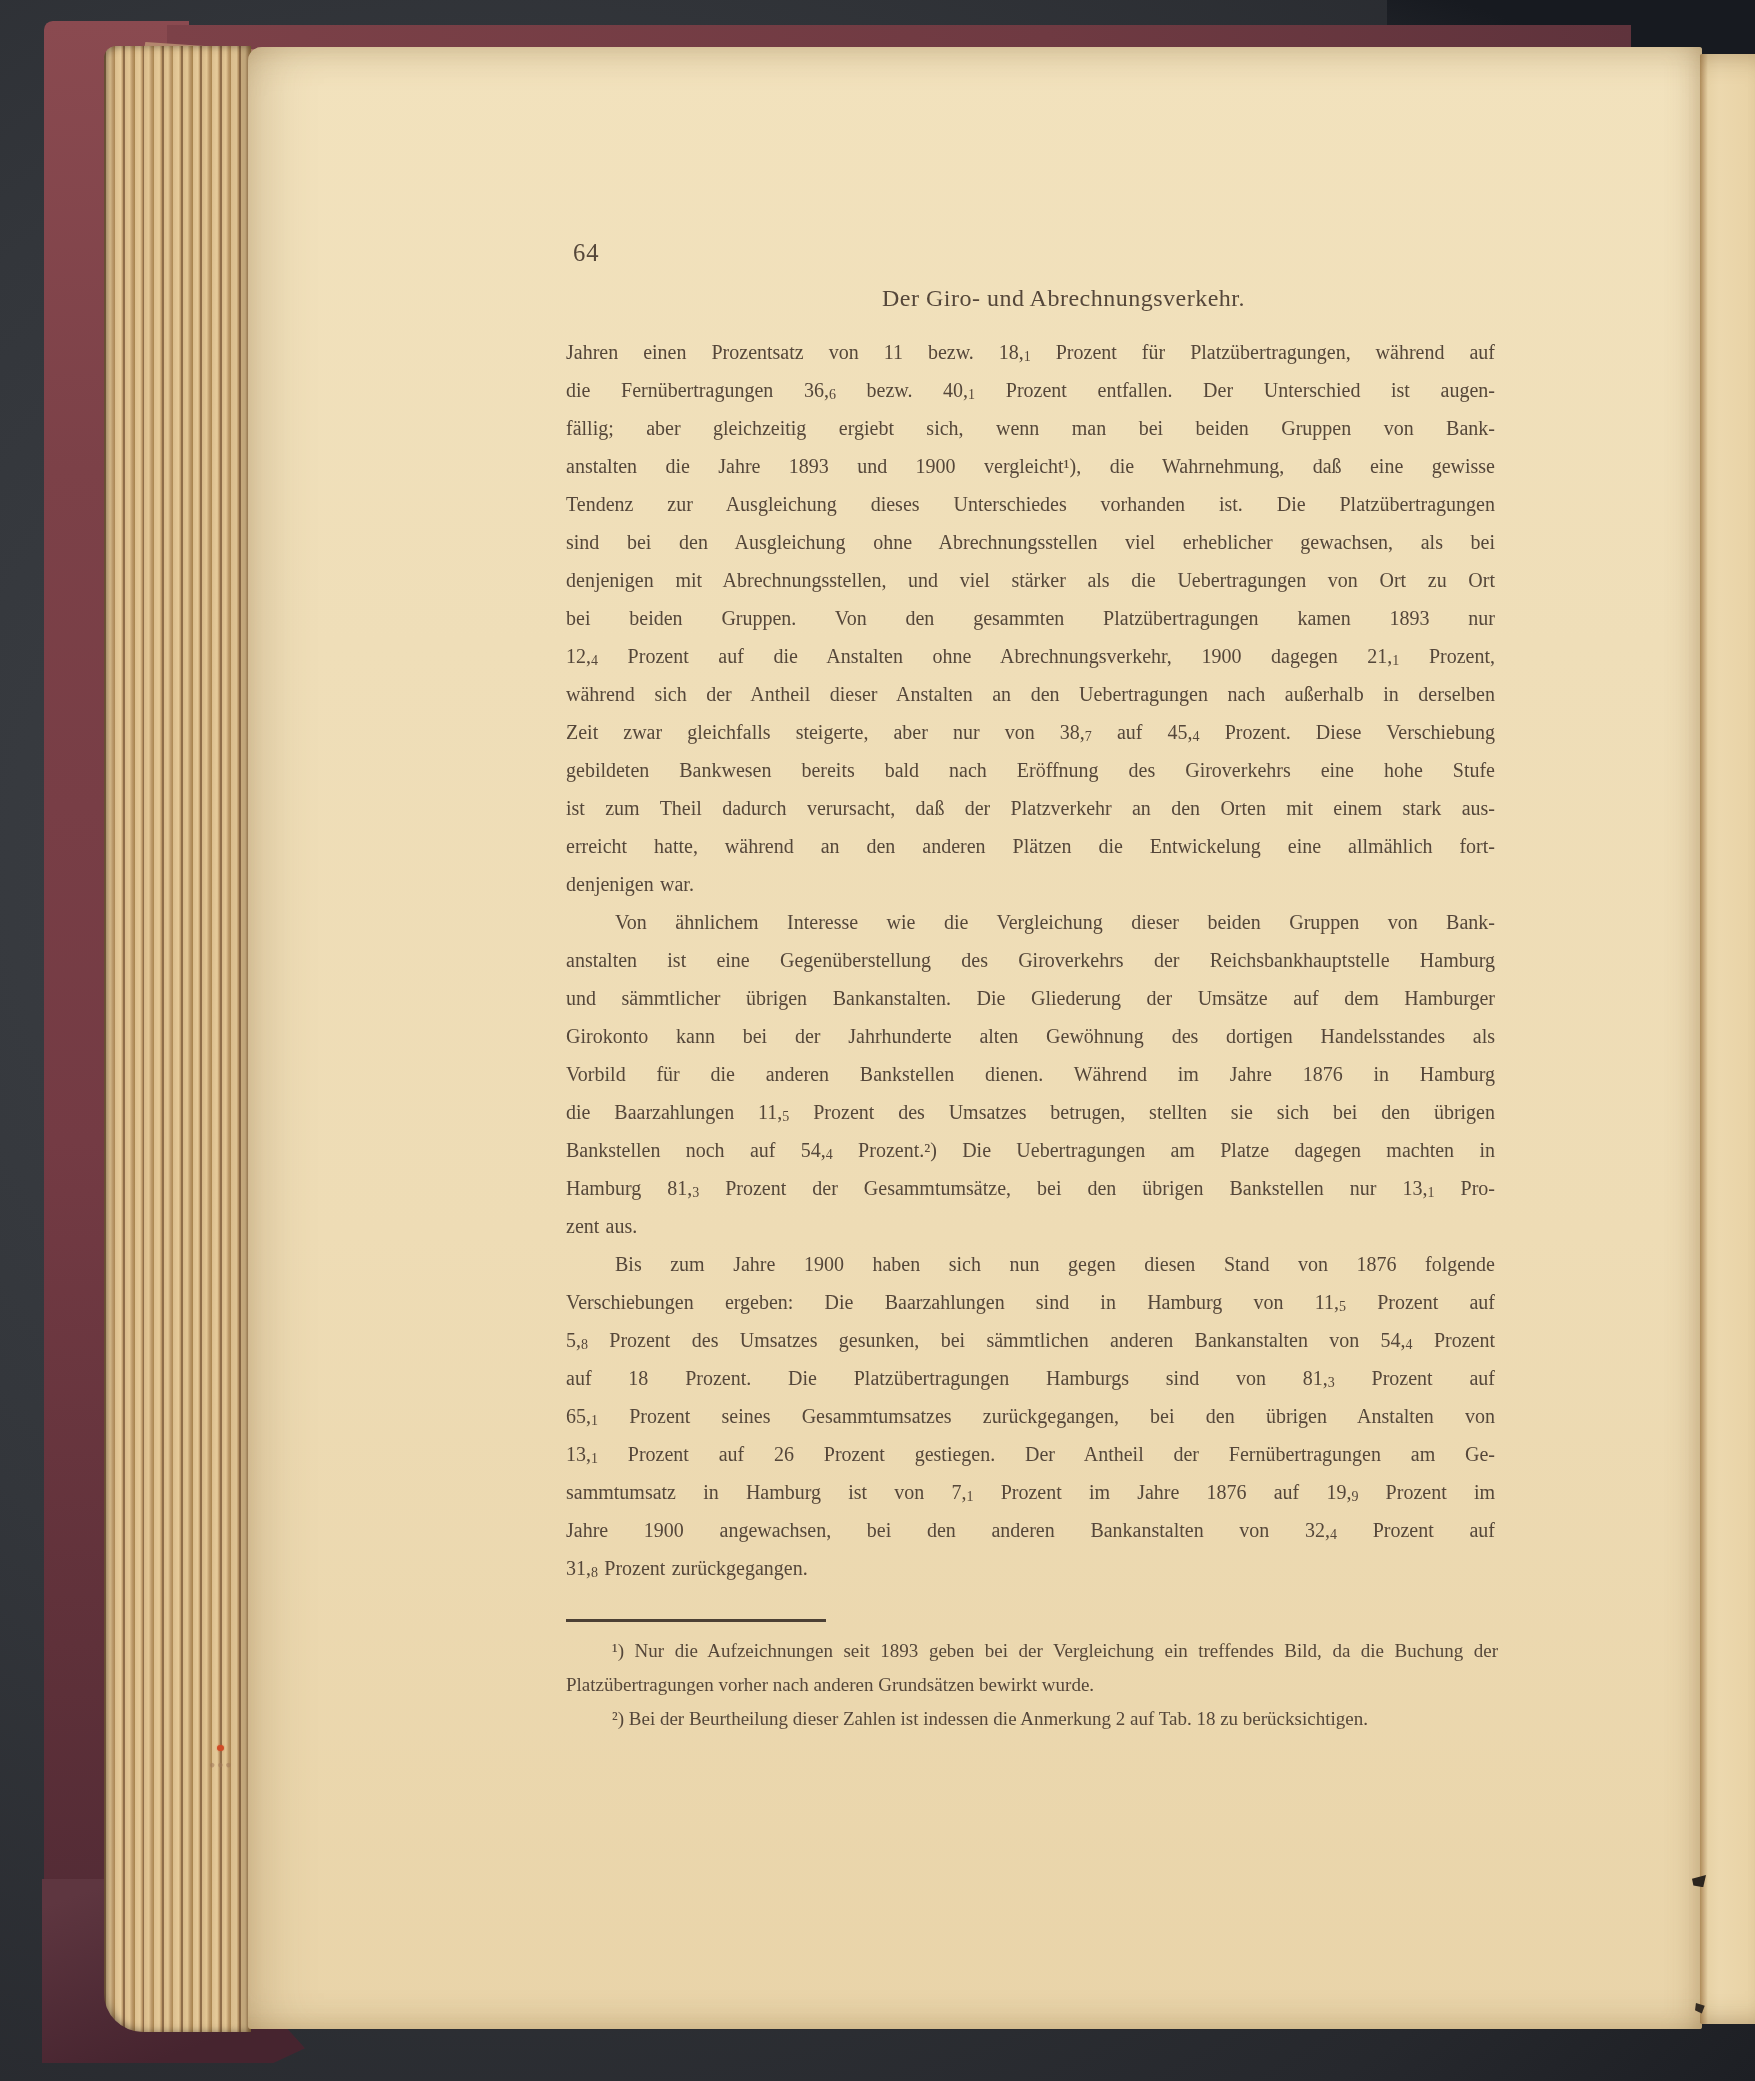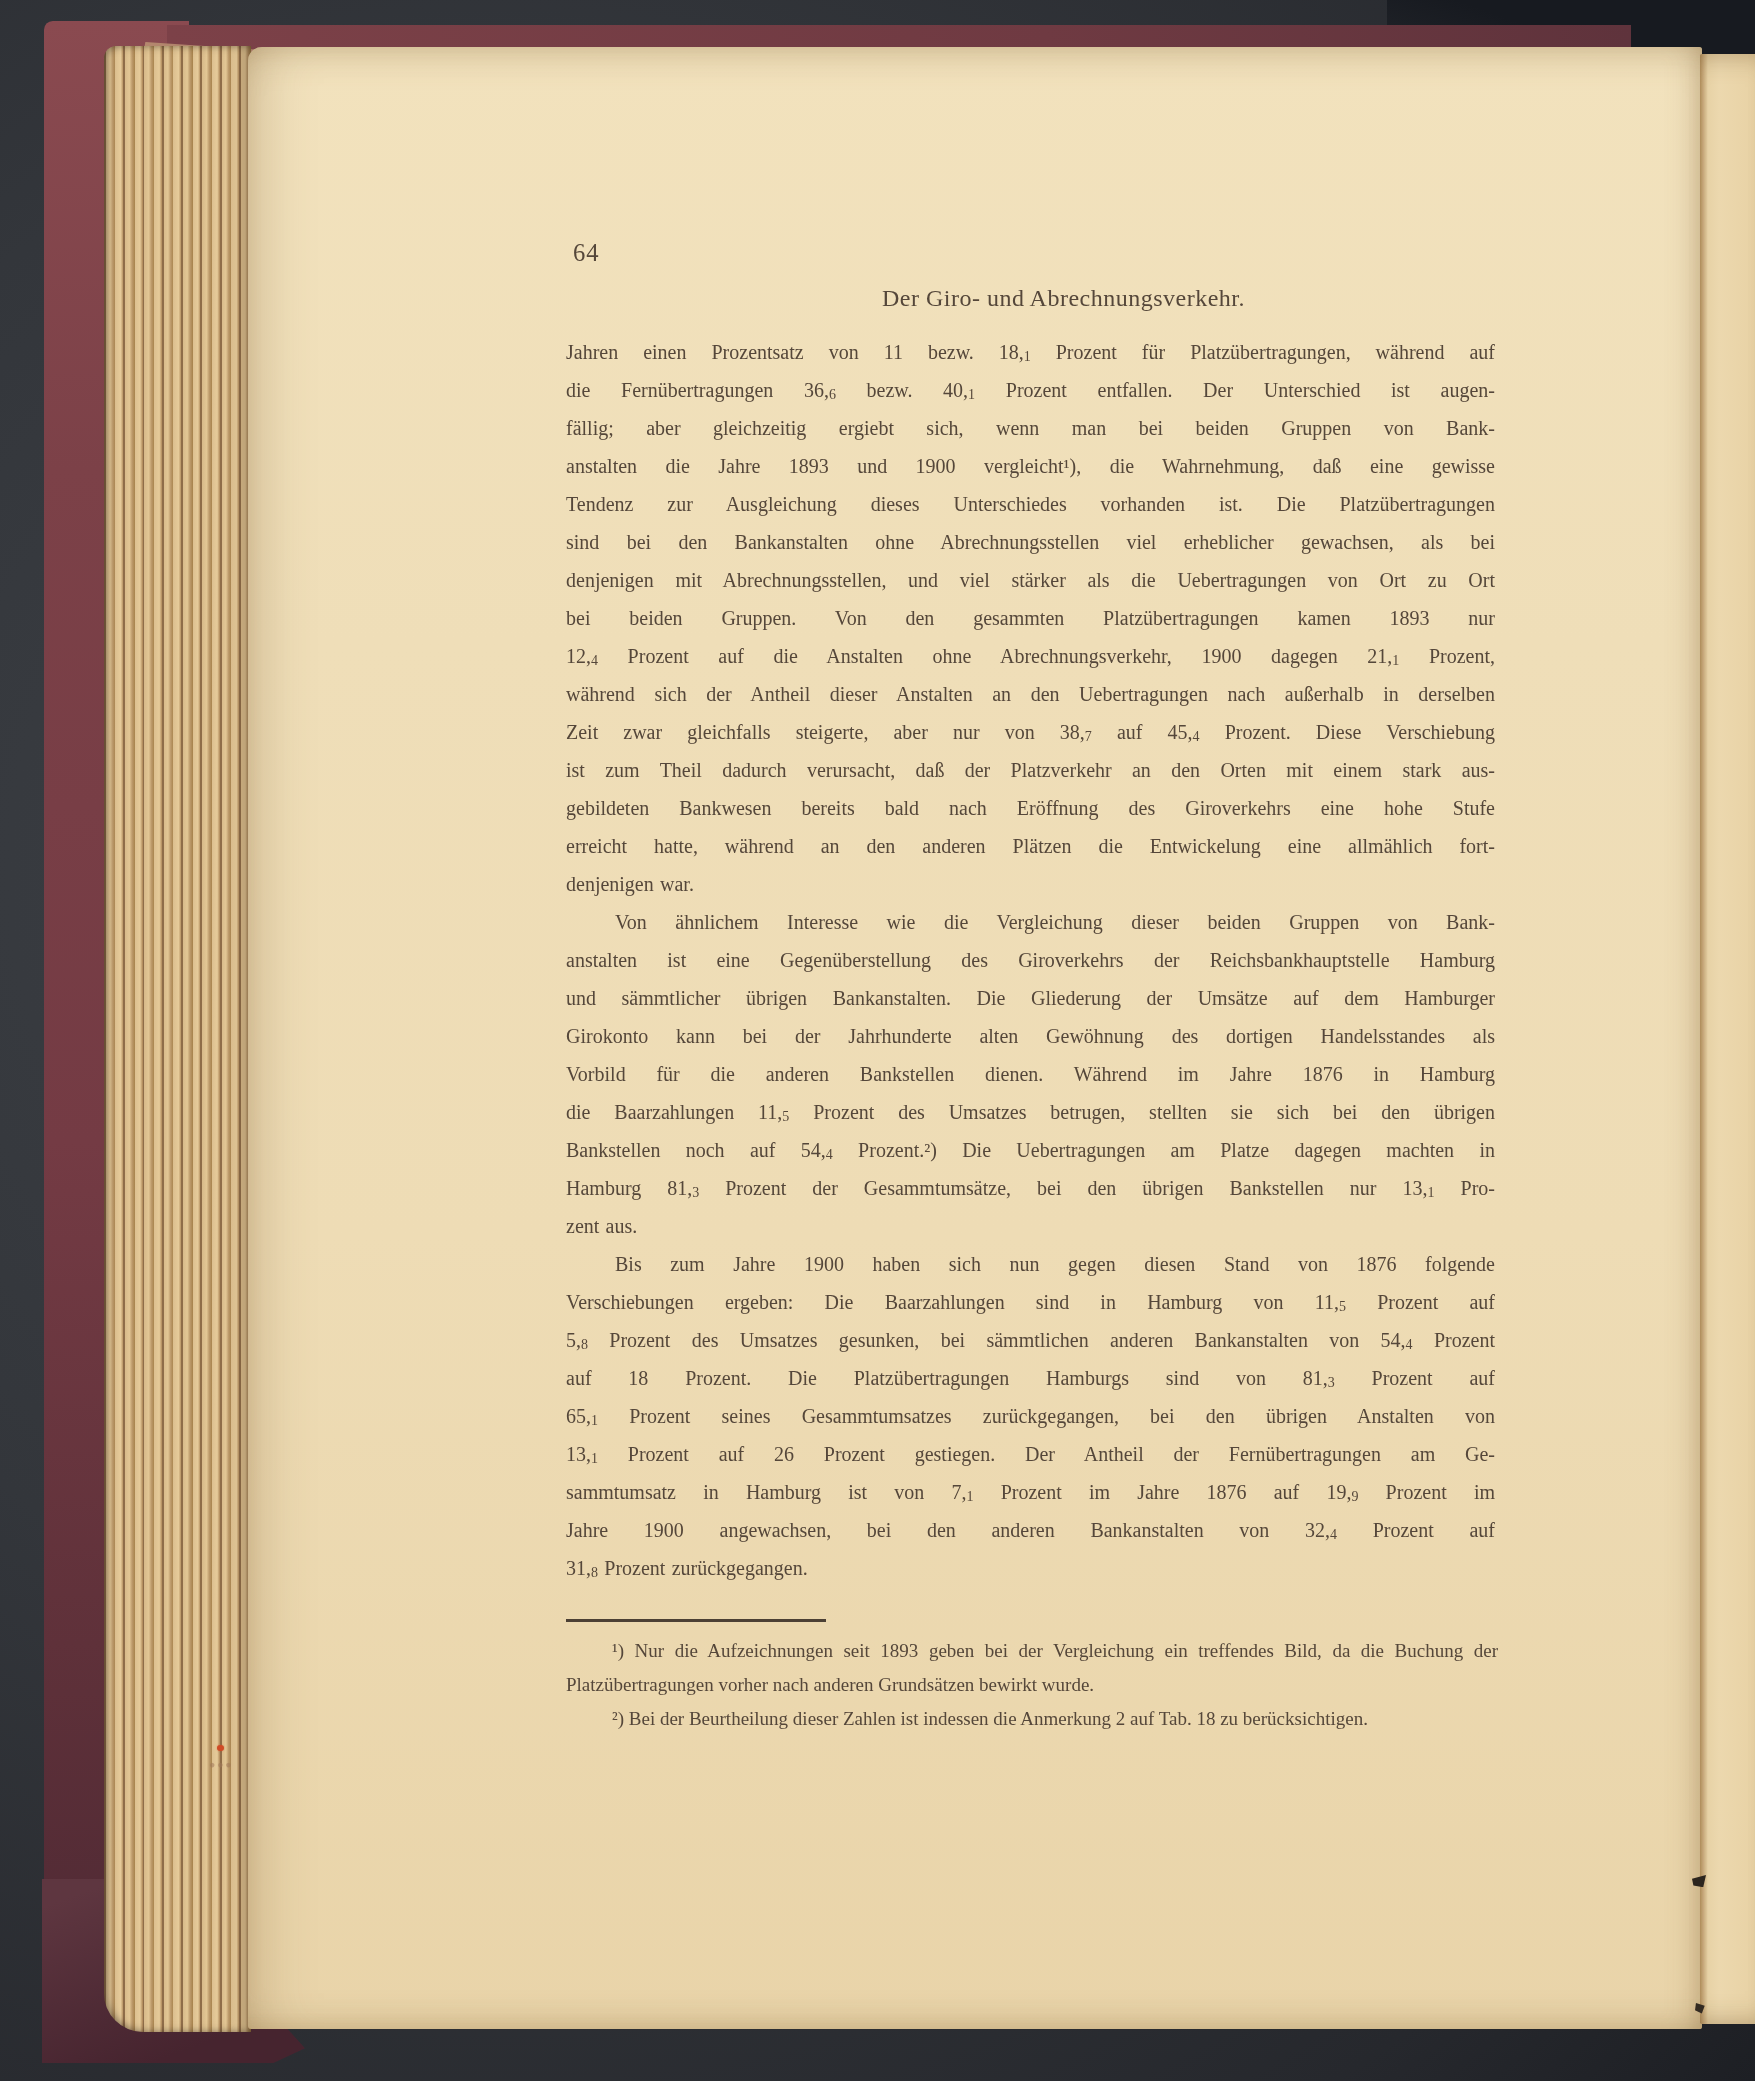--- a/index.html
+++ b/index.html
@@ -96,28 +96,28 @@
     <div class="page-num ink">64</div>
     <div class="run-head ink">Der Giro- und Abrechnungsverkehr.</div>
   </div>
 
   <div class="body-text ink" id="body-text">
       <div class="line">Jahren einen Prozentsatz von 11 bezw. 18,<span class="dec">1</span> Prozent für Platzübertragungen, während auf</div>
       <div class="line">die Fernübertragungen 36,<span class="dec">6</span> bezw. 40,<span class="dec">1</span> Prozent entfallen. Der Unterschied ist augen-</div>
       <div class="line">fällig; aber gleichzeitig ergiebt sich, wenn man bei beiden Gruppen von Bank-</div>
       <div class="line">anstalten die Jahre 1893 und 1900 vergleicht¹), die Wahrnehmung, daß eine gewisse</div>
       <div class="line">Tendenz zur Ausgleichung dieses Unterschiedes vorhanden ist. Die Platzübertragungen</div>
-      <div class="line">sind bei den Bankanstalten ohne Abrechnungsstellen viel erheblicher gewachsen, als bei</div>
+      <div class="line">sind bei den Ausgleichung ohne Abrechnungsstellen viel erheblicher gewachsen, als bei</div>
       <div class="line">denjenigen mit Abrechnungsstellen, und viel stärker als die Uebertragungen von Ort zu Ort</div>
       <div class="line">bei beiden Gruppen. Von den gesammten Platzübertragungen kamen 1893 nur</div>
       <div class="line">12,<span class="dec">4</span> Prozent auf die Anstalten ohne Abrechnungsverkehr, 1900 dagegen 21,<span class="dec">1</span> Prozent,</div>
       <div class="line">während sich der Antheil dieser Anstalten an den Uebertragungen nach außerhalb in derselben</div>
       <div class="line">Zeit zwar gleichfalls steigerte, aber nur von 38,<span class="dec">7</span> auf 45,<span class="dec">4</span> Prozent. Diese Verschiebung</div>
+      <div class="line">gebildeten Bankwesen bereits bald nach Eröffnung des Giroverkehrs eine hohe Stufe</div>
       <div class="line">ist zum Theil dadurch verursacht, daß der Platzverkehr an den Orten mit einem stark aus-</div>
-      <div class="line">gebildeten Bankwesen bereits bald nach Eröffnung des Giroverkehrs eine hohe Stufe</div>
       <div class="line">erreicht hatte, während an den anderen Plätzen die Entwickelung eine allmählich fort-</div>
       <div class="line end">denjenigen war.</div>
       <div class="line indent">Von ähnlichem Interesse wie die Vergleichung dieser beiden Gruppen von Bank-</div>
       <div class="line">anstalten ist eine Gegenüberstellung des Giroverkehrs der Reichsbankhauptstelle Hamburg</div>
       <div class="line">und sämmtlicher übrigen Bankanstalten. Die Gliederung der Umsätze auf dem Hamburger</div>
       <div class="line">Girokonto kann bei der Jahrhunderte alten Gewöhnung des dortigen Handelsstandes als</div>
       <div class="line">Vorbild für die anderen Bankstellen dienen. Während im Jahre 1876 in Hamburg</div>
       <div class="line">die Baarzahlungen 11,<span class="dec">5</span> Prozent des Umsatzes betrugen, stellten sie sich bei den übrigen</div>
       <div class="line">Bankstellen noch auf 54,<span class="dec">4</span> Prozent.²) Die Uebertragungen am Platze dagegen machten in</div>
       <div class="line">Hamburg 81,<span class="dec">3</span> Prozent der Gesammtumsätze, bei den übrigen Bankstellen nur 13,<span class="dec">1</span> Pro-</div>

